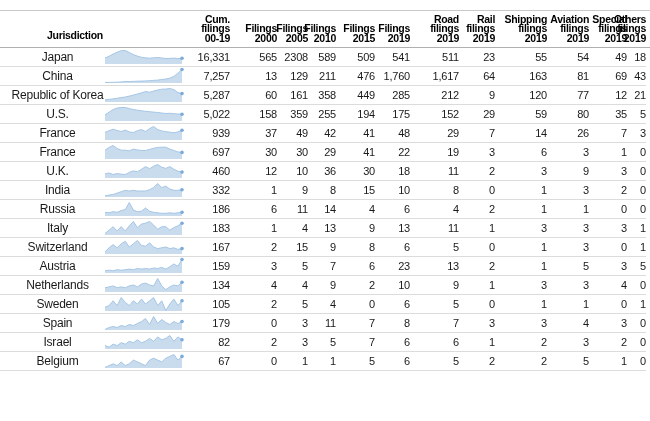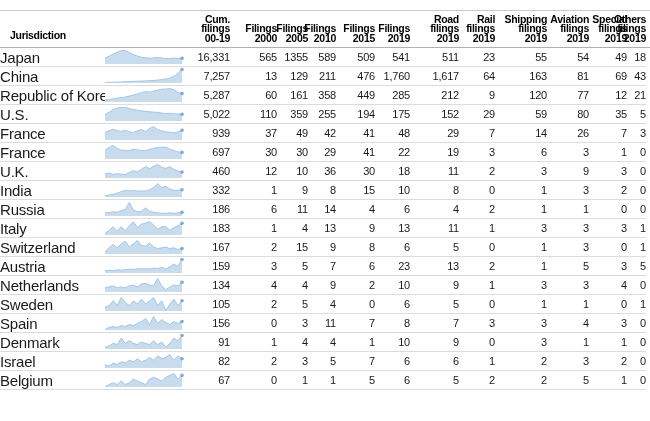--- a/index.html
+++ b/index.html
@@ -22,38 +22,38 @@
     position:absolute;
     bottom:4px;
     text-align:right;
     white-space:nowrap;
     font-weight:bold;
     font-size:10.5px;
     line-height:9.3px;
     letter-spacing:-0.3px;
     color:#000;
   }
-  .hl.left{text-align:center;}
+  .hl.left{text-align:center;margin-left:37px;}
   table{
     table-layout:fixed;
     border-collapse:collapse;
     width:646px;
   }
   td{
     height:17.3px;
     padding:0;
     border-bottom:1px solid #dcdcdc;
     vertical-align:middle;
     overflow:hidden;
   }
   td.jur{
-    padding-left:0;
-    font-size:15px;
+    padding-left:10px;
+    font-size:12px;
     letter-spacing:-0.2px;
-    text-align:left;
+    text-align:center;
     white-space:nowrap;
   }
   td.num{
     text-align:right;
     font-size:11px;
     letter-spacing:-0.2px;
   }
   td.spark{vertical-align:bottom;}
   td.spark svg{display:block;margin-bottom:1px;}
 </style>
@@ -145,21 +145,21 @@
     <td class="jur">Japan</td>
     <td class="spark">
             <svg width="80" height="17" viewBox="0 0 80 17">
               <path d="M0,16 L0.0,10.1 L4.1,8.2 L8.1,6.1 L12.2,4.2 L16.2,2.7 L20.3,2.5 L24.3,4.5 L28.4,6.6 L32.4,8.1 L36.5,9.3 L40.5,9.8 L44.6,10.2 L48.6,9.8 L52.7,9.5 L56.7,9.9 L60.8,10.6 L64.8,10.4 L68.9,10.1 L72.9,10.6 L77.0,10.3 L77,16 Z" fill="#c9dcee"></path>
               <polyline points="0.0,10.1 4.1,8.2 8.1,6.1 12.2,4.2 16.2,2.7 20.3,2.5 24.3,4.5 28.4,6.6 32.4,8.1 36.5,9.3 40.5,9.8 44.6,10.2 48.6,9.8 52.7,9.5 56.7,9.9 60.8,10.6 64.8,10.4 68.9,10.1 72.9,10.6 77.0,10.3" fill="none" stroke="#a6c6e6" stroke-width="1"></polyline>
               <circle cx="77.0" cy="10.3" r="1.8" fill="#7babd8"></circle>
             </svg>
           </td>
     <td class="num">16,331</td>
     <td class="num">565</td>
-    <td class="num">1355</td>
+    <td class="num">2308</td>
     <td class="num">589</td>
     <td class="num">509</td>
     <td class="num">541</td>
     <td class="num">511</td>
     <td class="num">23</td>
     <td class="num">55</td>
     <td class="num">54</td>
     <td class="num">49</td>
     <td class="num">18</td>
   </tr>
@@ -210,21 +210,21 @@
         <tr>
     <td class="jur">U.S.</td>
     <td class="spark">
             <svg width="80" height="17" viewBox="0 0 80 17">
               <path d="M0,16 L0.0,9.8 L4.1,7.2 L8.1,4.6 L12.2,3.0 L16.2,2.5 L20.3,2.5 L24.3,3.6 L28.4,4.5 L32.4,5.2 L36.5,5.8 L40.5,6.3 L44.6,6.7 L48.6,7.1 L52.7,7.5 L56.7,8.0 L60.8,8.5 L64.8,8.3 L68.9,8.7 L72.9,9.0 L77.0,9.2 L77,16 Z" fill="#c9dcee"></path>
               <polyline points="0.0,9.8 4.1,7.2 8.1,4.6 12.2,3.0 16.2,2.5 20.3,2.5 24.3,3.6 28.4,4.5 32.4,5.2 36.5,5.8 40.5,6.3 44.6,6.7 48.6,7.1 52.7,7.5 56.7,8.0 60.8,8.5 64.8,8.3 68.9,8.7 72.9,9.0 77.0,9.2" fill="none" stroke="#a6c6e6" stroke-width="1"></polyline>
               <circle cx="77.0" cy="9.2" r="1.8" fill="#7babd8"></circle>
             </svg>
           </td>
     <td class="num">5,022</td>
-    <td class="num">110</td>
+    <td class="num">158</td>
     <td class="num">359</td>
     <td class="num">255</td>
     <td class="num">194</td>
     <td class="num">175</td>
     <td class="num">152</td>
     <td class="num">29</td>
     <td class="num">59</td>
     <td class="num">80</td>
     <td class="num">35</td>
     <td class="num">5</td>
@@ -451,53 +451,31 @@
   </tr>
         <tr>
     <td class="jur">Spain</td>
     <td class="spark">
             <svg width="80" height="17" viewBox="0 0 80 17">
               <path d="M0,16 L0.0,15.5 L4.1,13.5 L8.1,12.5 L12.2,13.5 L16.2,11.5 L20.3,12.5 L24.3,10.5 L28.4,11.5 L32.4,9.5 L36.5,7.5 L40.5,4.5 L44.6,10.5 L48.6,2.5 L52.7,9.5 L56.7,5.5 L60.8,8.5 L64.8,10.5 L68.9,7.5 L72.9,9.5 L77.0,7.5 L77,16 Z" fill="#c9dcee"></path>
               <polyline points="0.0,15.5 4.1,13.5 8.1,12.5 12.2,13.5 16.2,11.5 20.3,12.5 24.3,10.5 28.4,11.5 32.4,9.5 36.5,7.5 40.5,4.5 44.6,10.5 48.6,2.5 52.7,9.5 56.7,5.5 60.8,8.5 64.8,10.5 68.9,7.5 72.9,9.5 77.0,7.5" fill="none" stroke="#a6c6e6" stroke-width="1"></polyline>
               <circle cx="77.0" cy="7.5" r="1.8" fill="#7babd8"></circle>
             </svg>
           </td>
-    <td class="num">156</td>
+    <td class="num">179</td>
     <td class="num">0</td>
     <td class="num">3</td>
     <td class="num">11</td>
     <td class="num">7</td>
     <td class="num">8</td>
     <td class="num">7</td>
     <td class="num">3</td>
     <td class="num">3</td>
     <td class="num">4</td>
     <td class="num">3</td>
-    <td class="num">0</td>
-  </tr>
-        <tr>
-    <td class="jur">Denmark</td>
-    <td class="spark">
-            <svg width="80" height="17" viewBox="0 0 80 17">
-              <path d="M0,16 L0.0,14.2 L4.1,12.9 L8.1,10.3 L12.2,11.6 L16.2,5.1 L20.3,10.3 L24.3,7.7 L28.4,10.3 L32.4,11.6 L36.5,9.0 L40.5,10.3 L44.6,11.6 L48.6,7.7 L52.7,11.6 L56.7,9.0 L60.8,14.2 L64.8,10.3 L68.9,5.1 L72.9,7.7 L77.0,2.5 L77,16 Z" fill="#c9dcee"></path>
-              <polyline points="0.0,14.2 4.1,12.9 8.1,10.3 12.2,11.6 16.2,5.1 20.3,10.3 24.3,7.7 28.4,10.3 32.4,11.6 36.5,9.0 40.5,10.3 44.6,11.6 48.6,7.7 52.7,11.6 56.7,9.0 60.8,14.2 64.8,10.3 68.9,5.1 72.9,7.7 77.0,2.5" fill="none" stroke="#a6c6e6" stroke-width="1"></polyline>
-              <circle cx="77.0" cy="2.5" r="1.8" fill="#7babd8"></circle>
-            </svg>
-          </td>
-    <td class="num">91</td>
-    <td class="num">1</td>
-    <td class="num">4</td>
-    <td class="num">4</td>
-    <td class="num">1</td>
-    <td class="num">10</td>
-    <td class="num">9</td>
-    <td class="num">0</td>
-    <td class="num">3</td>
-    <td class="num">1</td>
-    <td class="num">1</td>
     <td class="num">0</td>
   </tr>
         <tr>
     <td class="jur">Israel</td>
     <td class="spark">
             <svg width="80" height="17" viewBox="0 0 80 17">
               <path d="M0,16 L0.0,12.6 L4.1,14.1 L8.1,11.2 L12.2,12.6 L16.2,9.7 L20.3,11.2 L24.3,8.3 L28.4,9.7 L32.4,6.8 L36.5,9.7 L40.5,8.3 L44.6,5.4 L48.6,8.3 L52.7,3.9 L56.7,6.8 L60.8,5.4 L64.8,2.5 L68.9,8.3 L72.9,3.9 L77.0,6.8 L77,16 Z" fill="#c9dcee"></path>
               <polyline points="0.0,12.6 4.1,14.1 8.1,11.2 12.2,12.6 16.2,9.7 20.3,11.2 24.3,8.3 28.4,9.7 32.4,6.8 36.5,9.7 40.5,8.3 44.6,5.4 48.6,8.3 52.7,3.9 56.7,6.8 60.8,5.4 64.8,2.5 68.9,8.3 72.9,3.9 77.0,6.8" fill="none" stroke="#a6c6e6" stroke-width="1"></polyline>
               <circle cx="77.0" cy="6.8" r="1.8" fill="#7babd8"></circle>
             </svg>

